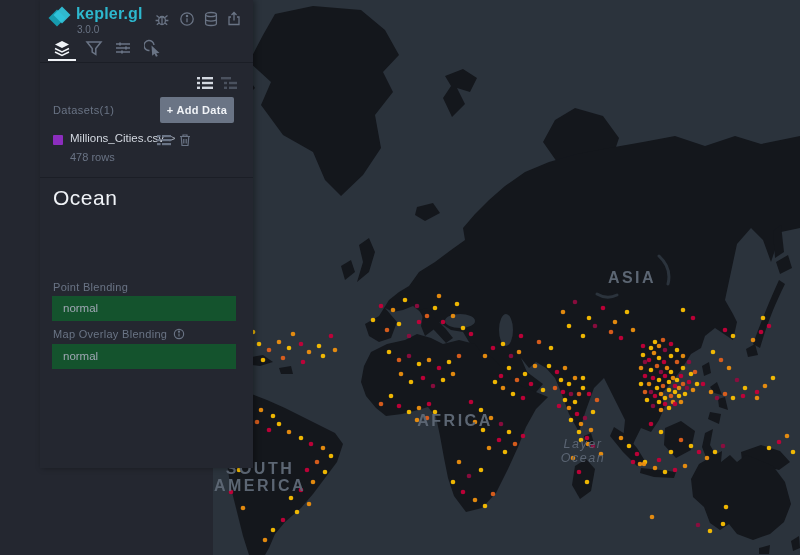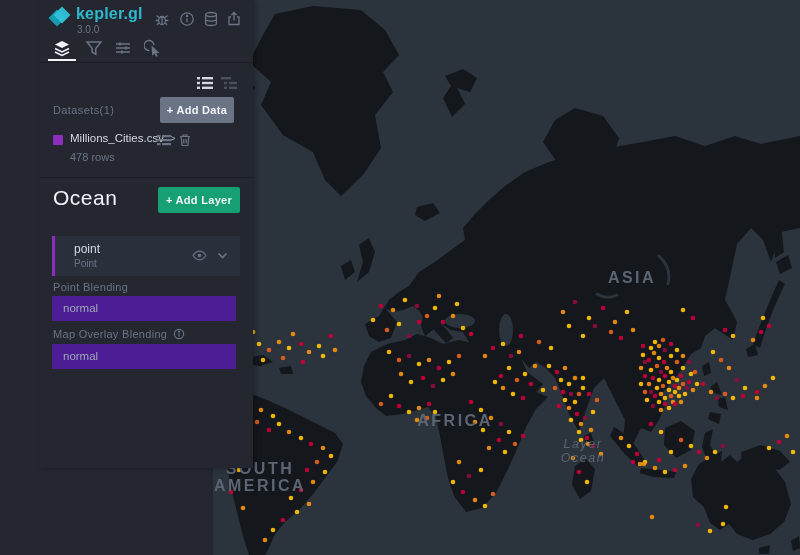--- a/index.html
+++ b/index.html
@@ -34,21 +34,21 @@
   .ds-arrow{color:#A0A7B4;font-size:11px;}
   .rowicon{top:133px;width:14px;height:14px;color:#6A7485;cursor:pointer;}
   .rows-count{left:30px;top:151px;font-size:11px;color:#6A7485;}
   .layers-title{left:13px;top:186px;font-size:21px;font-weight:400;color:#F0F3F7;letter-spacing:.5px;}
   .layer-card{left:12px;top:236px;width:188px;height:40px;background:#2A303B;
     border-left:3px solid #8C2DBE;cursor:pointer;}
   .layer-name{position:absolute;left:19px;top:6px;font-size:12px;color:#D3D8E0;}
   .layer-type{position:absolute;left:19px;top:22px;font-size:10px;color:#6A7485;}
   .card-icon{position:absolute;top:12px;width:15px;height:15px;color:#6A7485;cursor:pointer;}
   .field-label{font-size:11px;color:#6A7485;letter-spacing:.3px;}
-  .select{left:12px;width:184px;height:25px;background:#4c1d95;color:#A0A7B4;
+  .select{left:12px;width:184px;height:25px;background:#14532d;color:#A0A7B4;
     font-size:11.5px;line-height:25px;padding-left:11px;cursor:pointer;}
   .info-icn{width:12px;height:12px;color:#6A7485;}
 
   
   #map{position:absolute;left:213px;top:0;width:587px;height:555px;background:#2B333C;cursor:grab;}
   #land{position:absolute;left:0;top:0;}
   .map-label{position:absolute;transform:translate(-50%,-50%);text-align:center;
     color:#5C6673;font-weight:bold;font-size:16px;letter-spacing:2.5px;white-space:pre-line;
     line-height:1.05;pointer-events:none;}
   .map-label.water{font-style:italic;font-weight:normal;color:#5A6472;font-size:12.5px;
@@ -526,37 +526,21 @@
   <span class="abs rowicon" style="left:138px">
     <svg width="14" height="14" viewBox="0 0 14 14" fill="none" stroke="currentColor" stroke-width="1.2">
       <path d="M2,3.5 H12 M5,3.5 V2 H9 V3.5 M3.2,3.5 L4,12.5 H10 L10.8,3.5 M5.8,6 V10.5 M8.2,6 V10.5"></path>
     </svg>
   </span>
   <div class="abs rows-count">478 rows</div>
 
   <div class="abs hr" style="top:177px"></div>
 
   <div class="abs layers-title">Ocean</div>
-  <div class="abs btn" id="add-layer-btn">+ Add Layer</div>
-
-  <div class="abs layer-card">
-    <div class="layer-name">point</div>
-    <div class="layer-type">Point</div>
-    <span class="card-icon" style="right:33px">
-      <svg width="15" height="15" viewBox="0 0 15 15" fill="none" stroke="currentColor" stroke-width="1.2">
-        <path d="M1,7.5 C3,4.5 5.2,3.2 7.5,3.2 C9.8,3.2 12,4.5 14,7.5 C12,10.5 9.8,11.8 7.5,11.8 C5.2,11.8 3,10.5 1,7.5 Z"></path>
-        <circle cx="7.5" cy="7.5" r="1.8" fill="currentColor" stroke="none"></circle>
-      </svg>
-    </span>
-    <span class="card-icon" style="right:10px">
-      <svg width="15" height="15" viewBox="0 0 15 15" fill="none" stroke="currentColor" stroke-width="1.6">
-        <path d="M3.5,5.5 L7.5,9.5 L11.5,5.5"></path>
-      </svg>
-    </span>
-  </div>
+
 
   <div class="abs field-label" style="left:13px;top:281px">Point Blending</div>
   <div class="abs select" style="top:296px">normal</div>
 
   <div class="abs" style="left:13px;top:328px;display:flex;align-items:center;gap:6px">
     <span class="field-label">Map Overlay Blending</span>
     <span class="info-icn">
       <svg width="12" height="12" viewBox="0 0 16 16" fill="none" stroke="currentColor" stroke-width="1.5">
         <circle cx="8" cy="8" r="6.2"></circle>
           <path d="M8,7.2 V11.2"></path>

